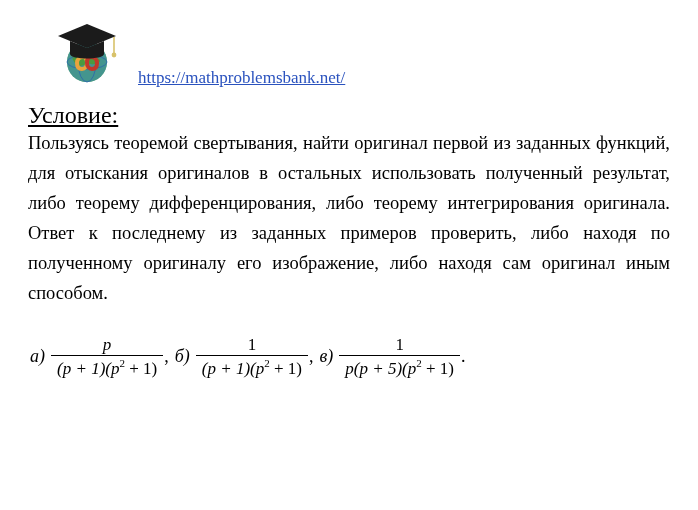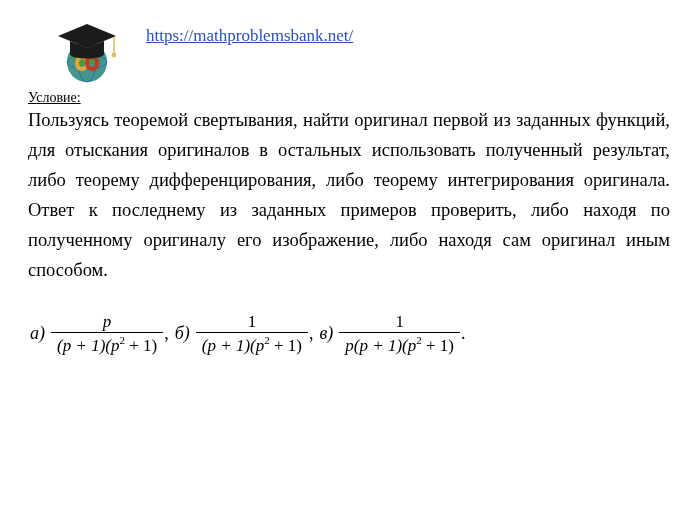--- a/index.html
+++ b/index.html
@@ -18,22 +18,22 @@
     position: relative;
     width: 698px;
     height: 510px;
     box-sizing: border-box;
     padding: 10px 28px 0 28px;
   }
 
   
   .header {
     display: flex;
-    align-items: flex-start;
-    gap: 22px;
+    align-items: flex-end;
+    gap: 14px;
     padding-left: 22px;
     padding-top: 6px;
   }
   .logo {
     width: 74px;
     height: 74px;
     position: relative;
     flex: 0 0 auto;
   }
   .logo svg { display: block; }
@@ -45,22 +45,22 @@
   .links a {
     color: #2a52be;
     text-decoration: underline;
     font-family: "Liberation Serif", serif;
     font-size: 17px;
     display: block;
   }
 
   
   .cond-label {
-    margin-top: 0;
-    font-size: 14px;
+    margin-top: 12px;
+    font-size: 24px;
     text-decoration: underline;
     font-family: "Liberation Serif", serif;
   }
   .statement {
     font-size: 18.5px;
     line-height: 1.62;
     text-align: justify;
     text-justify: inter-word;
     font-family: "Liberation Serif", serif;
   }
@@ -176,20 +176,20 @@
         <span class="den"><span class="mi">(p + 1)(p</span><sup class="exp">2</sup><span> + 1)</span></span>
       </span>
       <span class="sep">,</span>
     </div>
 
     <div class="item">
       <span class="item-label">в)</span>
       <span class="frac">
         <span class="num">1</span>
         <span class="bar"></span>
-        <span class="den"><span class="mi">p(p + 1)(p</span><sup class="exp">2</sup><span> + 1)</span></span>
+        <span class="den"><span class="mi">p(p + 5)(p</span><sup class="exp">2</sup><span> + 1)</span></span>
       </span>
       <span class="sep">.</span>
     </div>
 
   </div>
 
 </div>
 
 </body></html>

